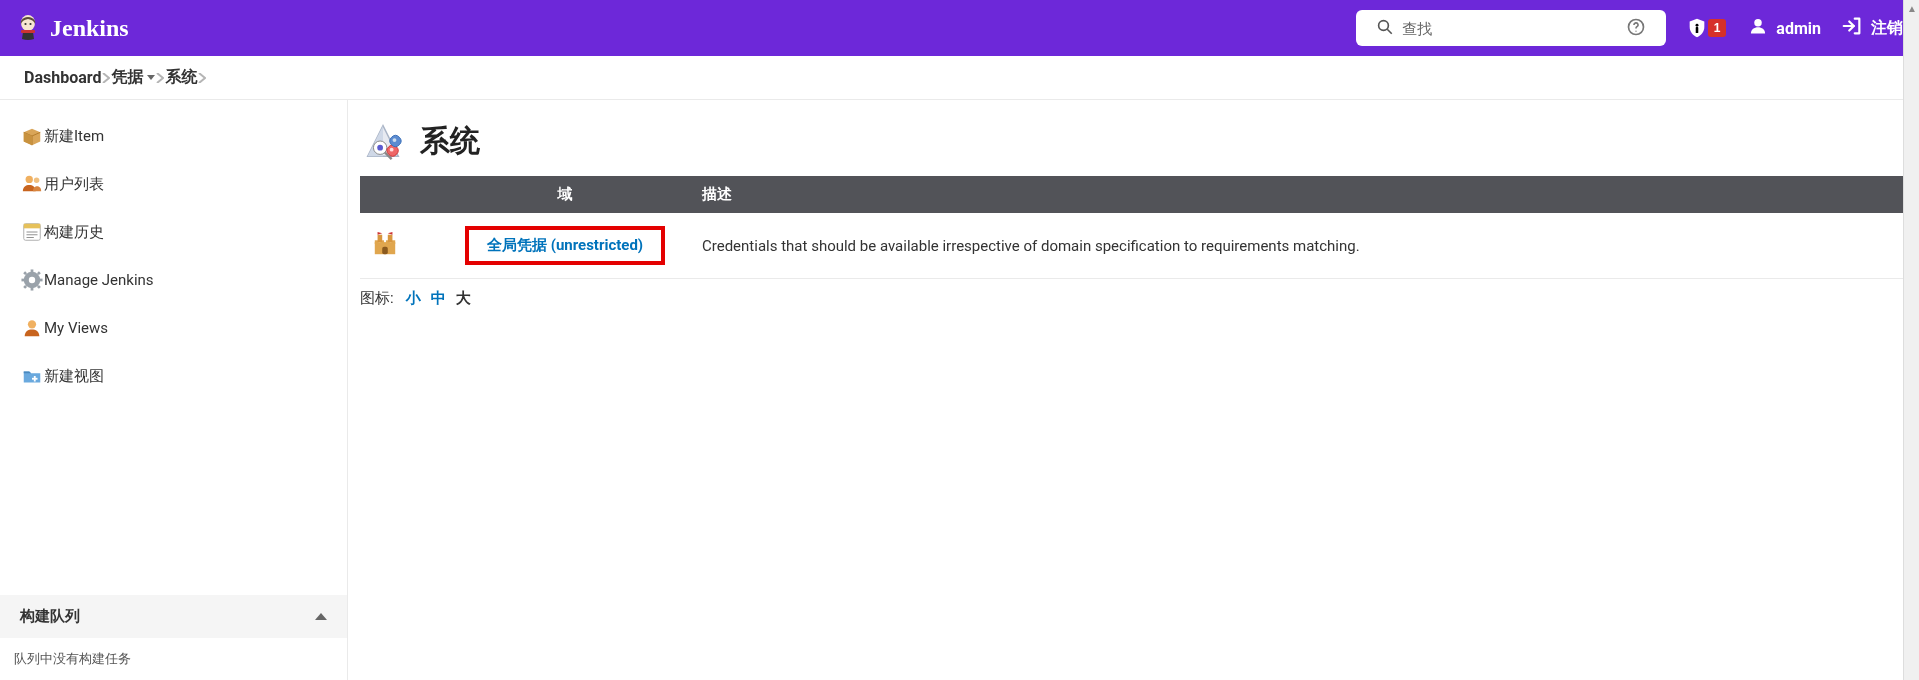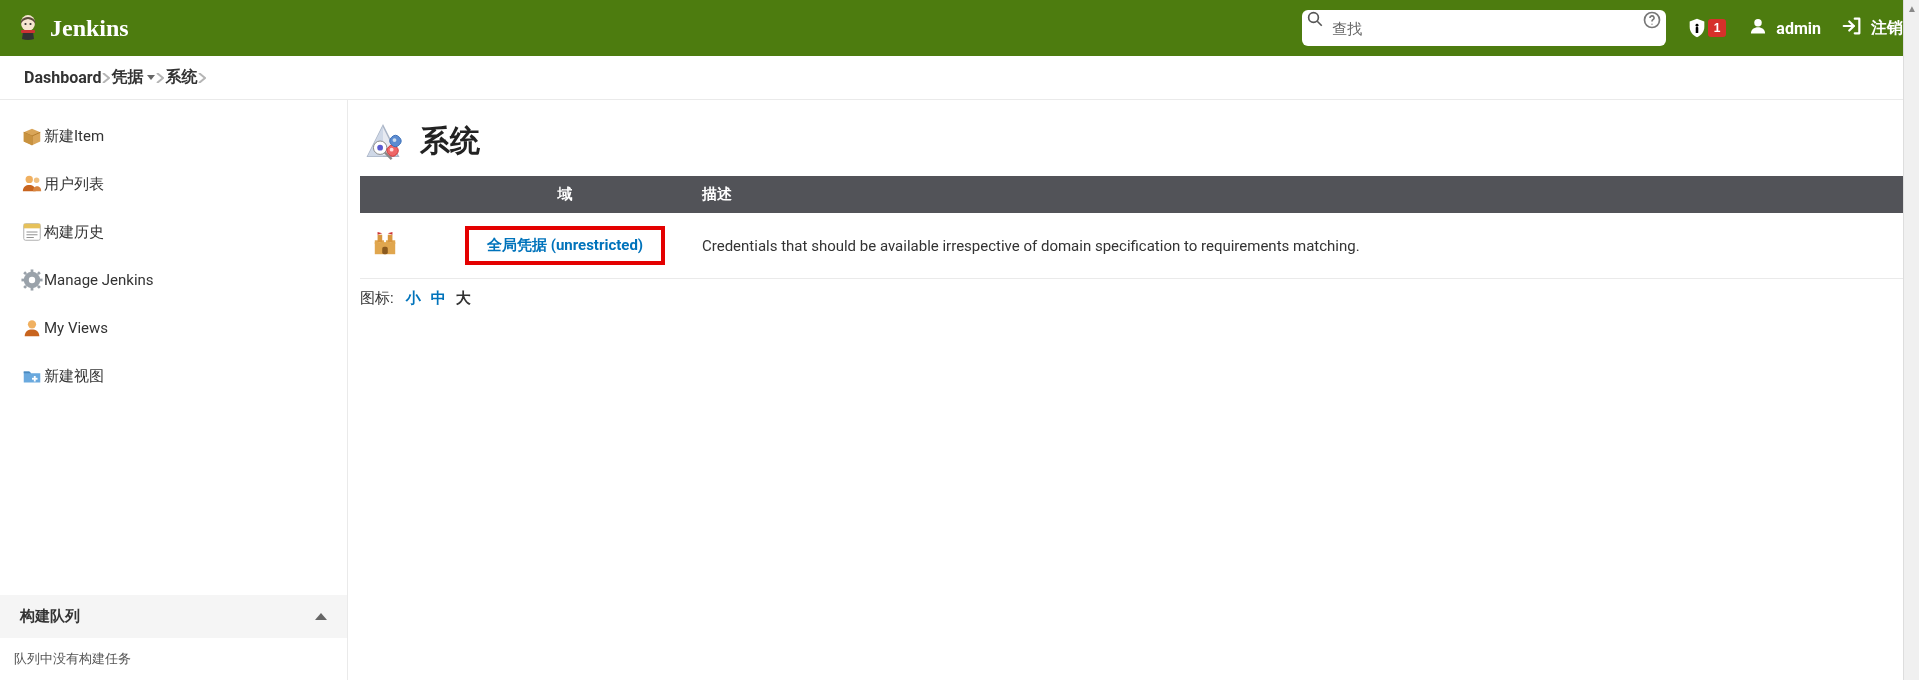--- a/index.html
+++ b/index.html
@@ -8,43 +8,44 @@
     font-size: 14px;
     color: #333;
     background: #fff;
     width: 1919px;
     height: 680px;
     overflow: hidden;
   }
 
   
   .top-header {
-    background: #4d7c0f;
+    background: #6d28d9;
     height: 56px;
     display: flex;
     align-items: center;
     padding: 0 16px 0 16px;
     color: #fff;
   }
   .logo-wrap { display: flex; align-items: center; gap: 10px; }
   .logo-text {
     font-family: Georgia, "Times New Roman", serif;
     font-weight: bold;
     font-size: 24px;
     color: #fff;
   }
   .header-right { margin-left: auto; display: flex; align-items: center; gap: 20px; }
 
   .search-box {
     background: #fff;
     border-radius: 6px;
     height: 36px;
-    width: 364px;
+    width: 310px;
     display: flex;
-    padding: 0 4px;
+    align-items: center;
+    padding: 0 20px;
     gap: 8px;
   }
   .search-box input {
     border: none;
     outline: none;
     flex: 1;
     font-size: 15px;
     background: transparent;
     color: #333;
   }

